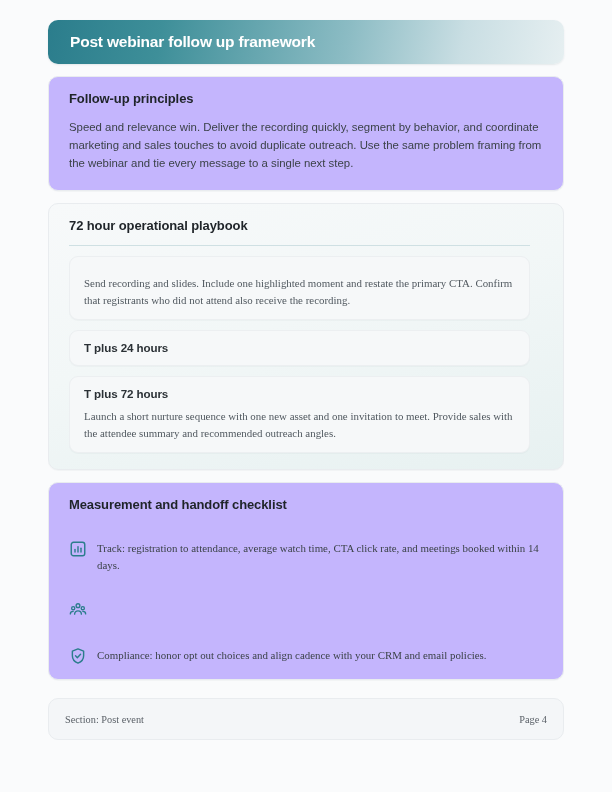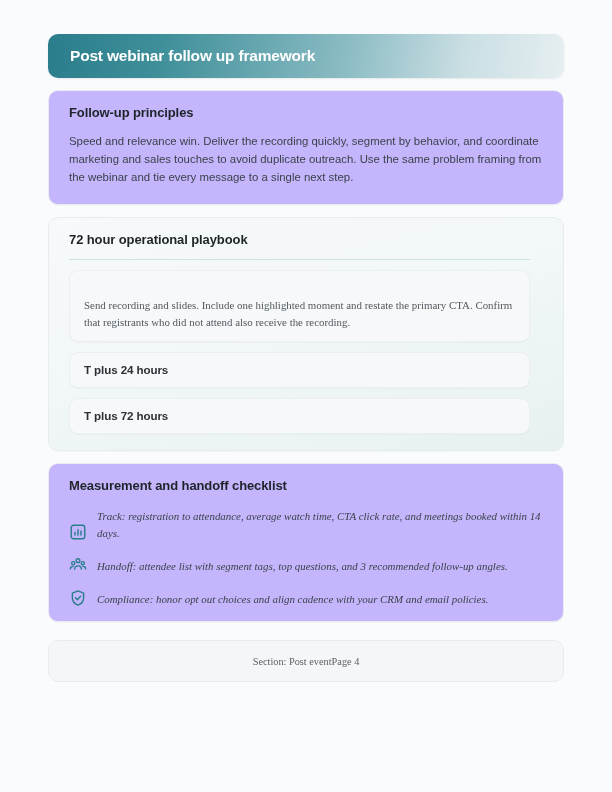--- a/index.html
+++ b/index.html
@@ -25,21 +25,20 @@
   
   .banner {
     height: 44px;
     border-radius: 10px;
     background: linear-gradient(100deg, #2b7d8c 0%, #3e8f99 22%, #8cbcc4 58%, #c9dee3 80%, #e6eff1 100%);
     display: flex;
     align-items: center;
     padding: 0 22px;
     box-sizing: border-box;
     box-shadow: 0 1px 2px rgba(40,70,80,0.10);
-    margin-top: 14px;
   }
   .banner-title {
     color: #ffffff;
     font-size: 15.5px;
     font-weight: bold;
     letter-spacing: -0.2px;
   }
 
   
   .card {
@@ -93,32 +92,31 @@
     font-size: 11.6px;
     font-weight: bold;
     color: #2b3136;
     letter-spacing: -0.1px;
   }
   .step-text {
     font-family: "Liberation Serif", serif;
     font-size: 10.9px;
     line-height: 1.52;
     color: #50585f;
-    margin-top: 16px;
+    margin-top: 8px;
   }
 
   
   .checklist-card {
     padding: 14px 20px 14px 20px;
   }
   .check-row {
     display: flex;
-    align-items: flex-end;
-    margin-top: 14px;
-    font-style: italic;
+    align-items: flex-start;
+    margin-top: 27px;
   }
   .check-icon {
     flex: 0 0 18px;
     width: 18px;
     height: 18px;
     margin-right: 10px;
     margin-top: 1px;
     color: #2b7d8c;
   }
   .check-icon svg { display: block; width: 18px; height: 18px; }
@@ -132,22 +130,22 @@
 
   
   .footer {
     margin-top: 18px;
     border: 1px solid #e9ecef;
     border-radius: 10px;
     background: #f4f6f8;
     height: 42px;
     display: flex;
     align-items: center;
-    justify-content: center;
-    padding: 0 4px;
+    justify-content: space-between;
+    padding: 0 16px;
     box-sizing: border-box;
   }
   .footer-text {
     font-family: "Liberation Serif", serif;
     font-size: 10.3px;
     color: #5b6view;
     color: #5b6168;
   }
 </style>
 </head>
@@ -171,20 +169,21 @@
     <div class="step">
       <div class="step-text">Send recording and slides. Include one highlighted moment and restate the primary CTA. Confirm that registrants who did not attend also receive the recording.</div>
     </div>
 
     <div class="step">
       <div class="step-title">T plus 24 hours</div>
     </div>
 
     <div class="step">
       <div class="step-title">T plus 72 hours</div>
+      <div class="step-text">Launch a short nurture sequence with one new asset and one invitation to meet. Provide sales with the attendee summary and recommended outreach angles.</div>
     </div>
   </div>
 
   <div class="card checklist-card">
     <div class="card-title">Measurement and handoff checklist</div>
 
     <div class="check-row">
       <span class="check-icon">
         <svg viewBox="0 0 24 24" fill="none" stroke="currentColor" stroke-width="1.9" stroke-linecap="round" stroke-linejoin="round">
           <rect x="3" y="3" width="18" height="18" rx="3"></rect>
@@ -200,21 +199,20 @@
       <span class="check-icon">
         <svg viewBox="0 0 24 24" fill="none" stroke="currentColor" stroke-width="1.8" stroke-linecap="round" stroke-linejoin="round">
           <circle cx="12" cy="6.2" r="2.5"></circle>
           <circle cx="5.6" cy="9.6" r="2.1"></circle>
           <circle cx="18.4" cy="9.6" r="2.1"></circle>
           <path d="M7.5 17.5c0-2.5 2-4.3 4.5-4.3s4.5 1.8 4.5 4.3"></path>
           <path d="M1.8 17.2c0-2 1.6-3.4 3.8-3.4"></path>
           <path d="M22.2 17.2c0-2-1.6-3.4-3.8-3.4"></path>
         </svg>
       </span>
-      <span class="check-text">Handoff: attendee list with segment tags, top questions, and 3 recommended follow-up angles.</span>
     </div>
 
     <div class="check-row">
       <span class="check-icon">
         <svg viewBox="0 0 24 24" fill="none" stroke="currentColor" stroke-width="1.9" stroke-linecap="round" stroke-linejoin="round">
           <path d="M12 2.6 4.5 5.6v6c0 4.6 3.1 8.2 7.5 9.8 4.4-1.6 7.5-5.2 7.5-9.8v-6z"></path>
           <polyline points="8.7,11.8 11.1,14.2 15.4,9.6"></polyline>
         </svg>
       </span>
       <span class="check-text">Compliance: honor opt out choices and align cadence with your CRM and email policies.</span>

